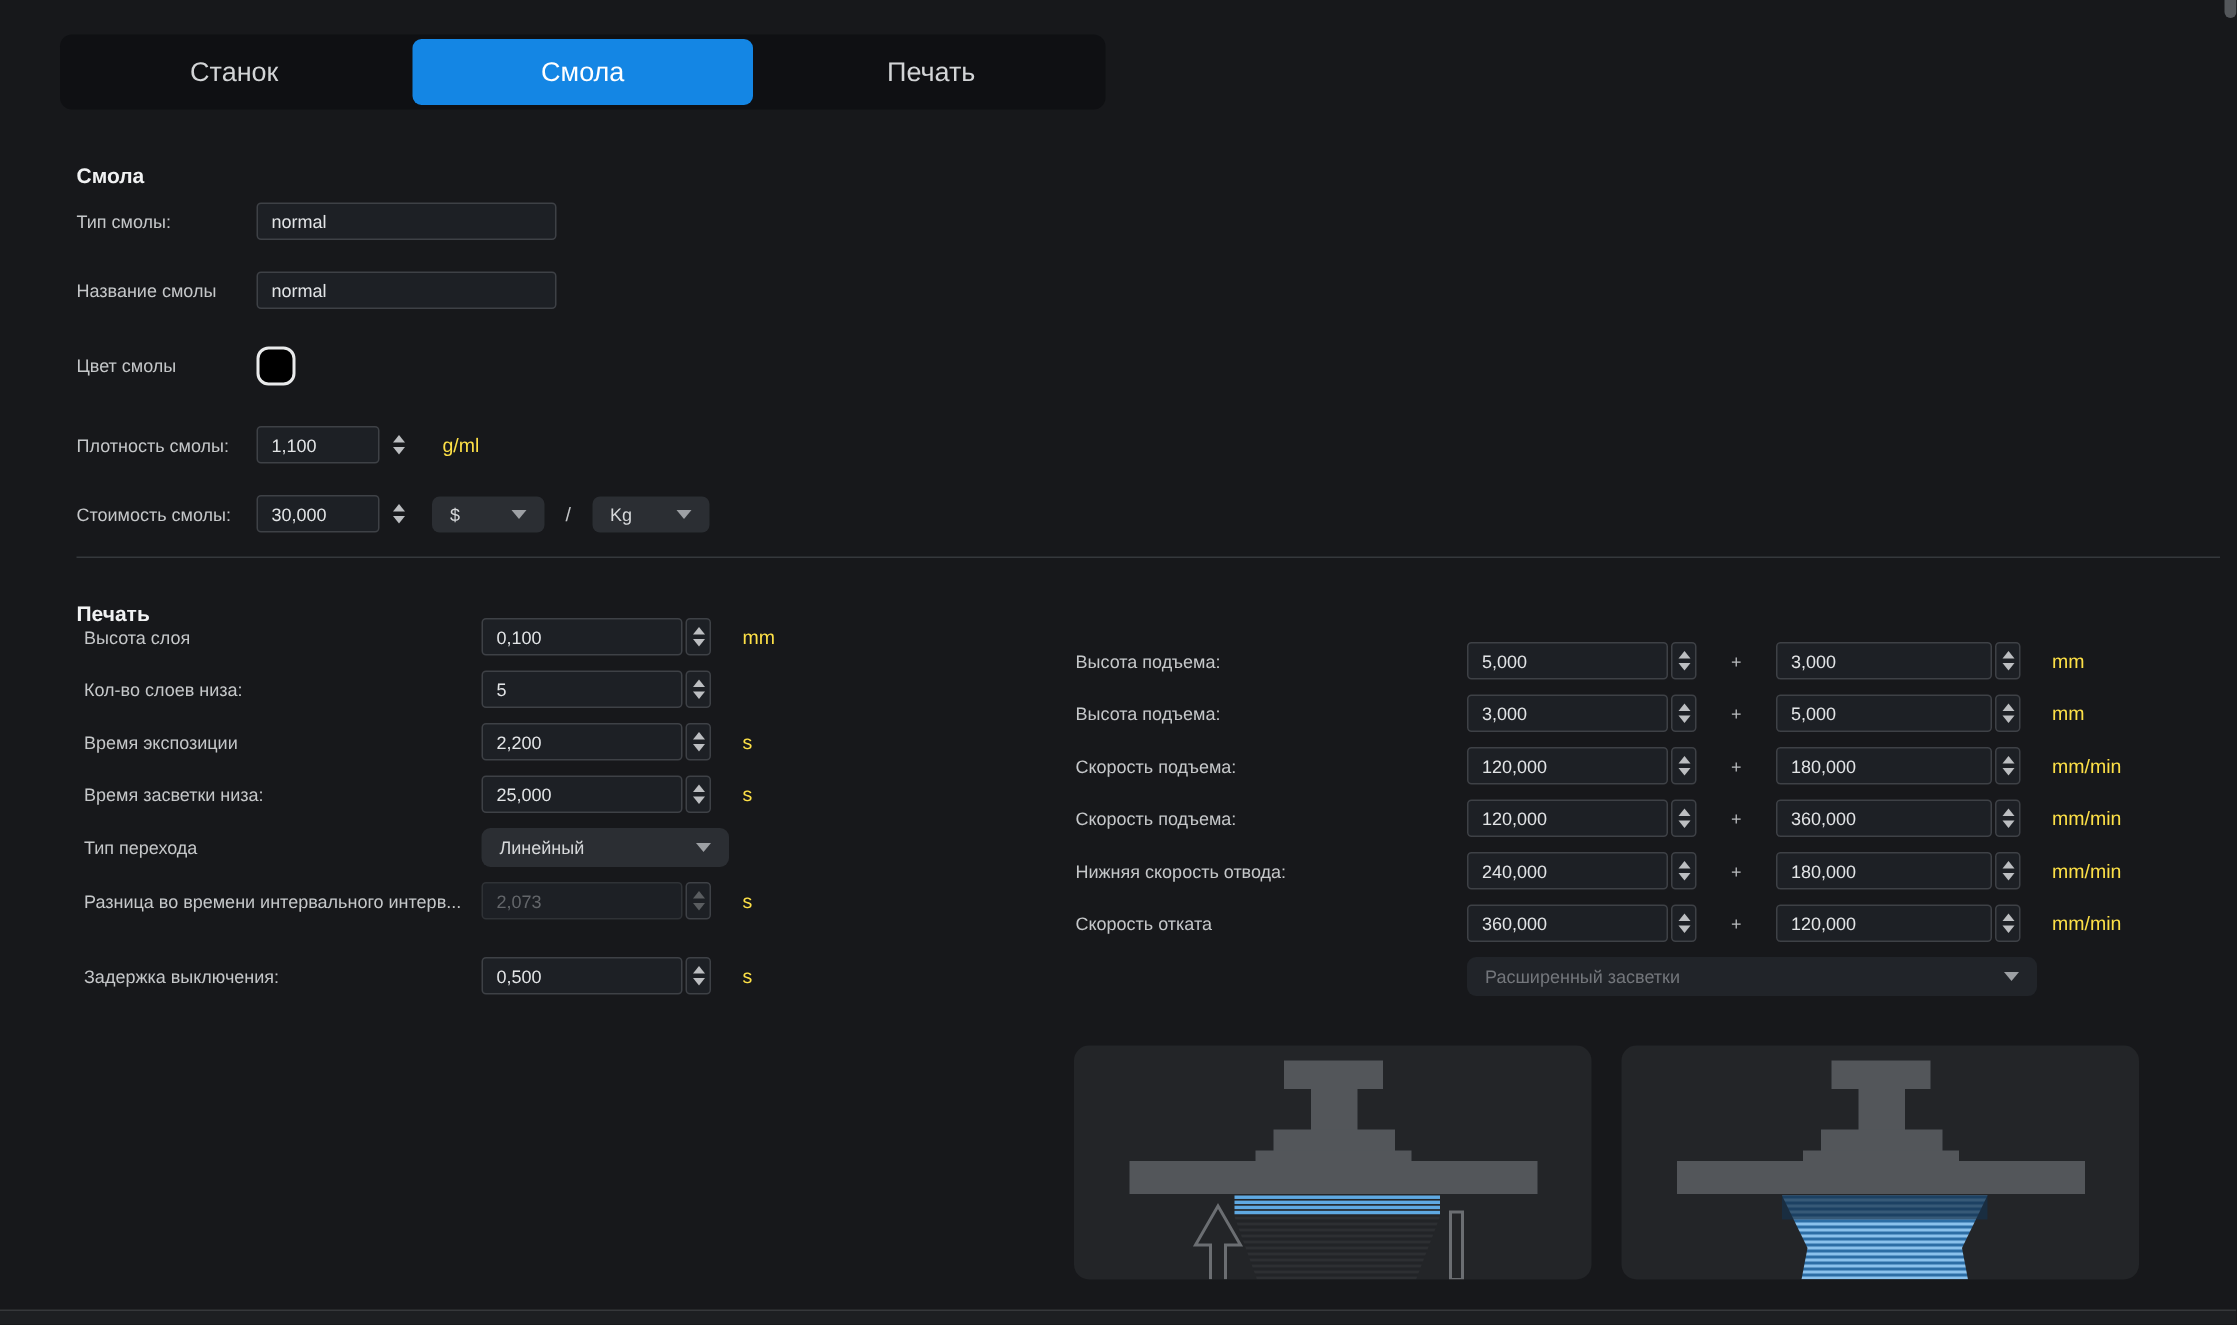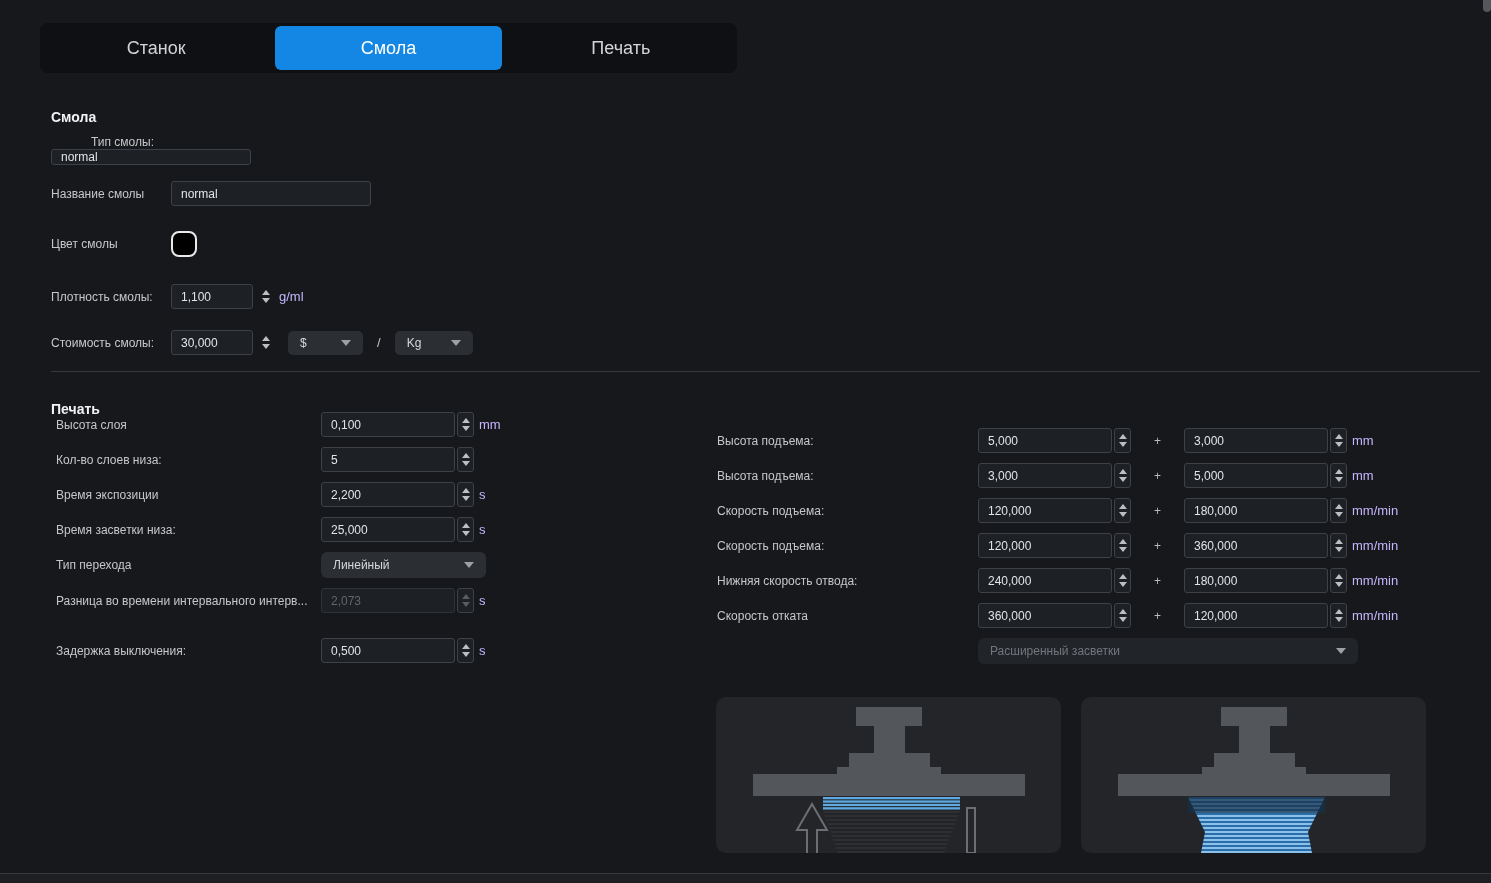--- a/index.html
+++ b/index.html
@@ -27,21 +27,21 @@
   }
 
   
   .sec-title { position:absolute; left:51px; color:#f1f2f3; font-size:14px; font-weight:bold; }
   .divider { position:absolute; left:51px; width:1429px; top:371px; height:1px; background:#35383c; }
   .footer-line { position:absolute; left:0; right:0; top:873px; height:1px; background:#36383b; }
   .footer-strip { position:absolute; left:0; right:0; top:874px; bottom:0; background:#1d1f22; }
 
   
   .lbl { color:#c5c7c9; font-size:12px; white-space:nowrap; }
-  .unit { color:#c4b5fd; font-size:13px; margin-left:5px; white-space:nowrap;text-align:center; }
+  .unit { color:#fde047; font-size:13px; margin-left:21px; white-space:nowrap;text-align:center; }
   .plus { color:#b9bbbe; font-size:12px; width:53px; text-align:center; }
   .slash { color:#c3c5c7; font-size:13px; margin:0 14px; }
 
   .txt {
     background:#1d2025; border:1px solid #3e4146; border-radius:3px;
     color:#e2e4e6; font-size:12px; padding:0 9px; height:25px; box-sizing:border-box;
     font-family:inherit; outline:none;
   }
   .txt.off { color:#63666a; border-color:#2f3236; }
   .w200{width:200px} .w82{width:82px} .w145{width:134px} .w144{width:144px}
@@ -96,21 +96,21 @@
 <nav class="tabbar">
   <div class="tab">Станок</div>
   <div class="tab active" style="background: rgb(20, 134, 228);">Смола</div>
   <div class="tab">Печать</div>
 </nav>
 
 <div class="scroll-thumb"></div>
 
 <h2 class="sec-title" style="top:97px;">Смола</h2>
 
-<div class="rrow" style="left:51px; top:135px;flex-direction:column;">
+<div class="rrow" style="left:51px; top:135px;">
   <span class="lbl lbl-resin">Тип смолы:</span>
   <input class="txt w200" value="normal" style="">
 </div>
 
 <div class="rrow" style="left:51px; top:181px;">
   <span class="lbl lbl-resin">Название смолы</span>
   <input class="txt w200" value="normal" style="">
 </div>
 
 <div class="rrow" style="left:51px; top:231px; height:26px;">

